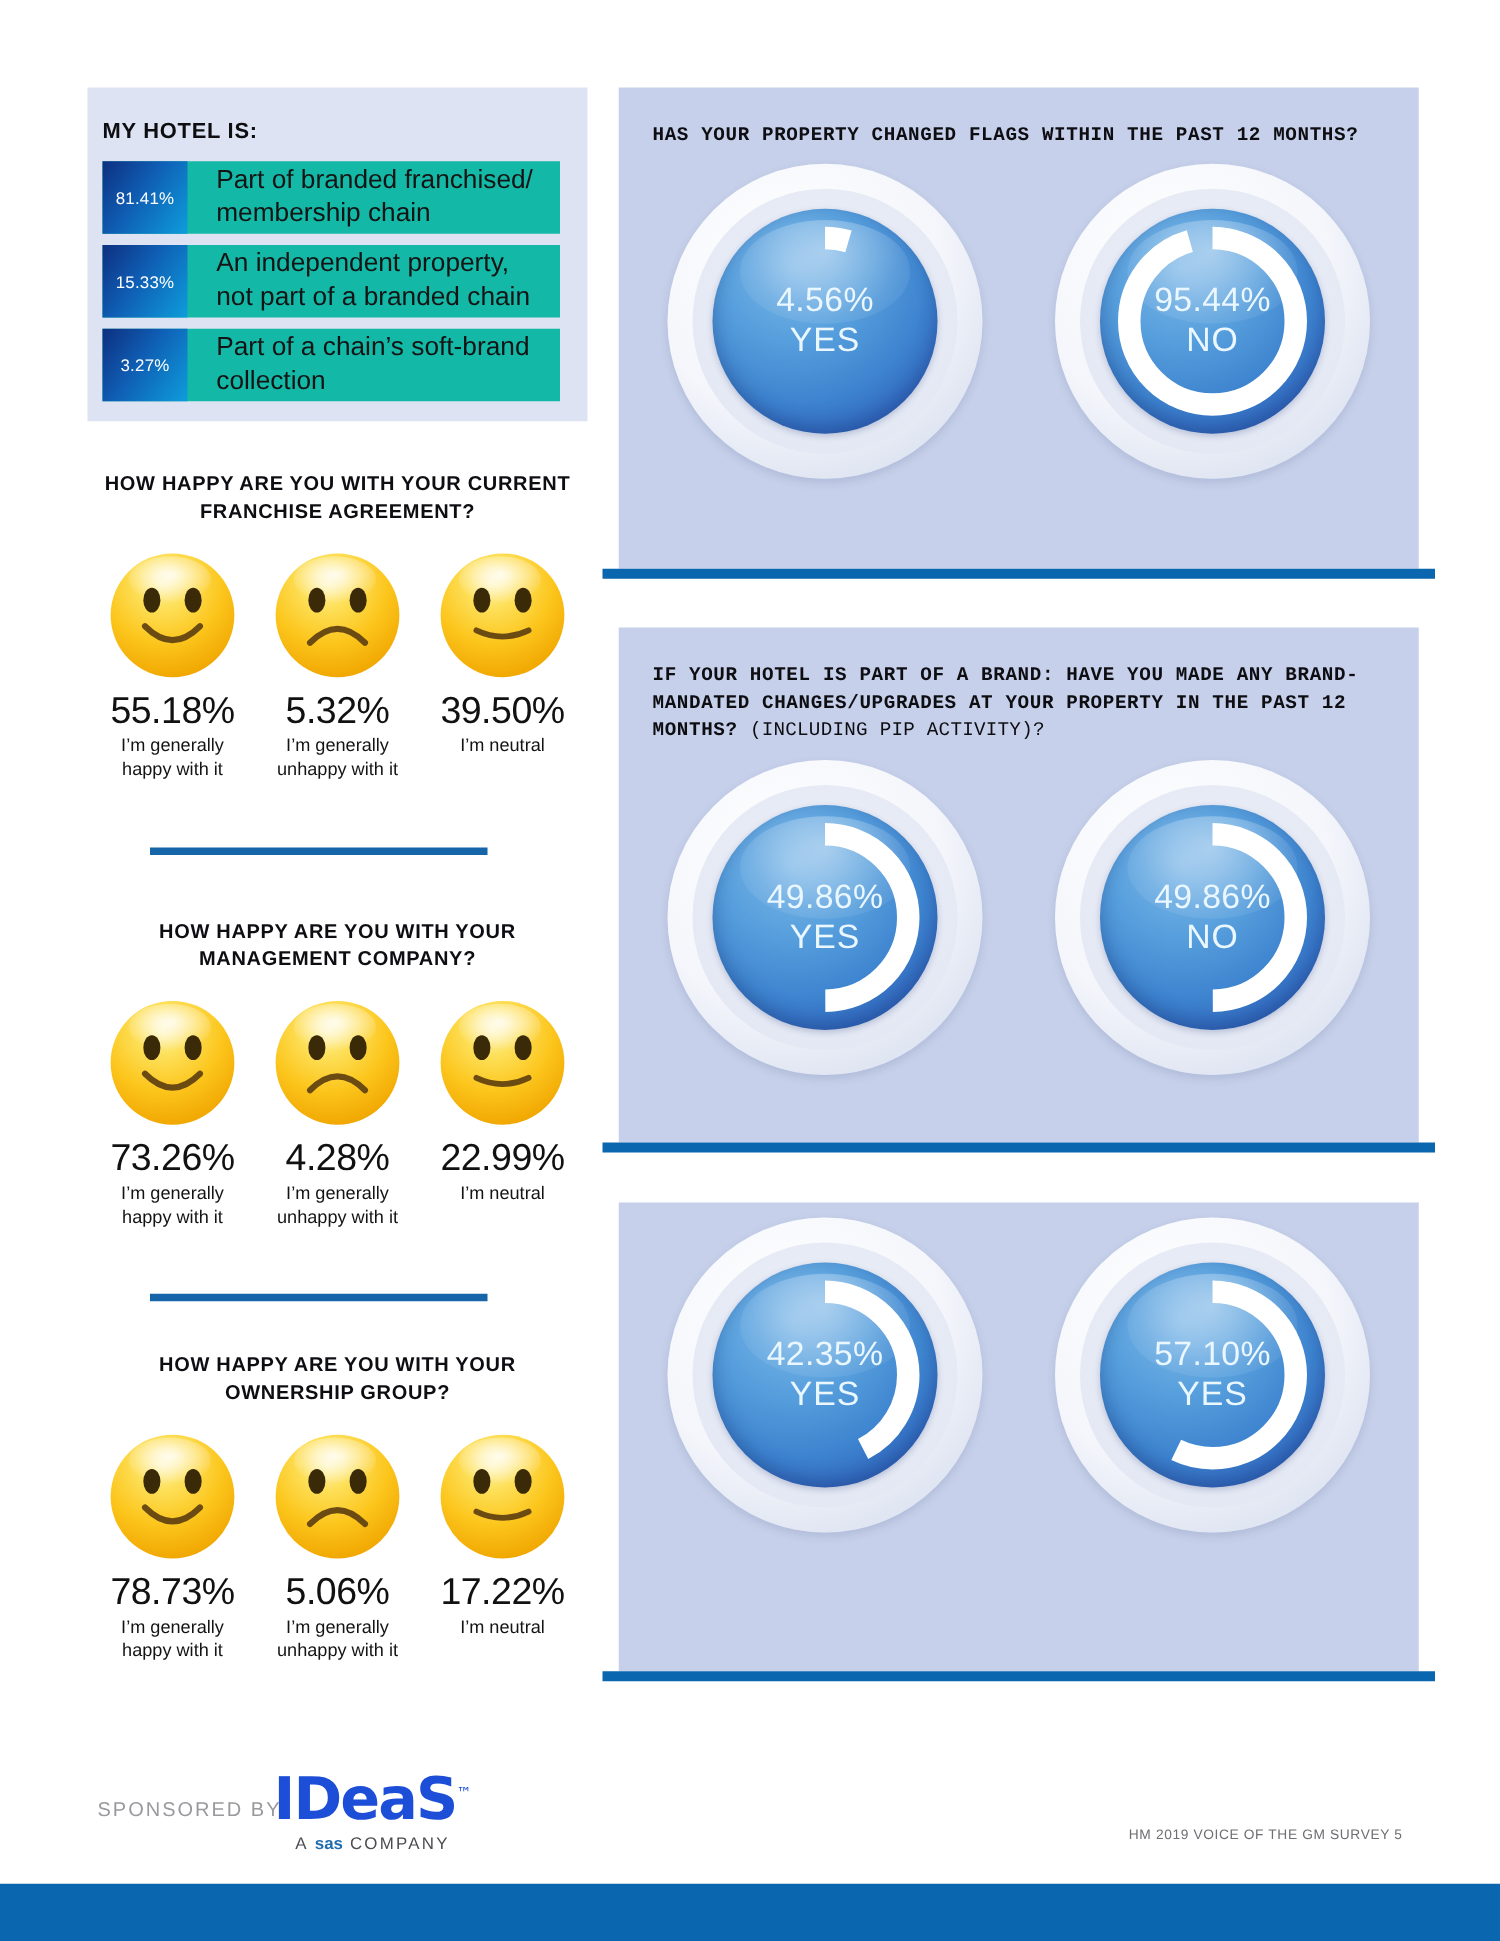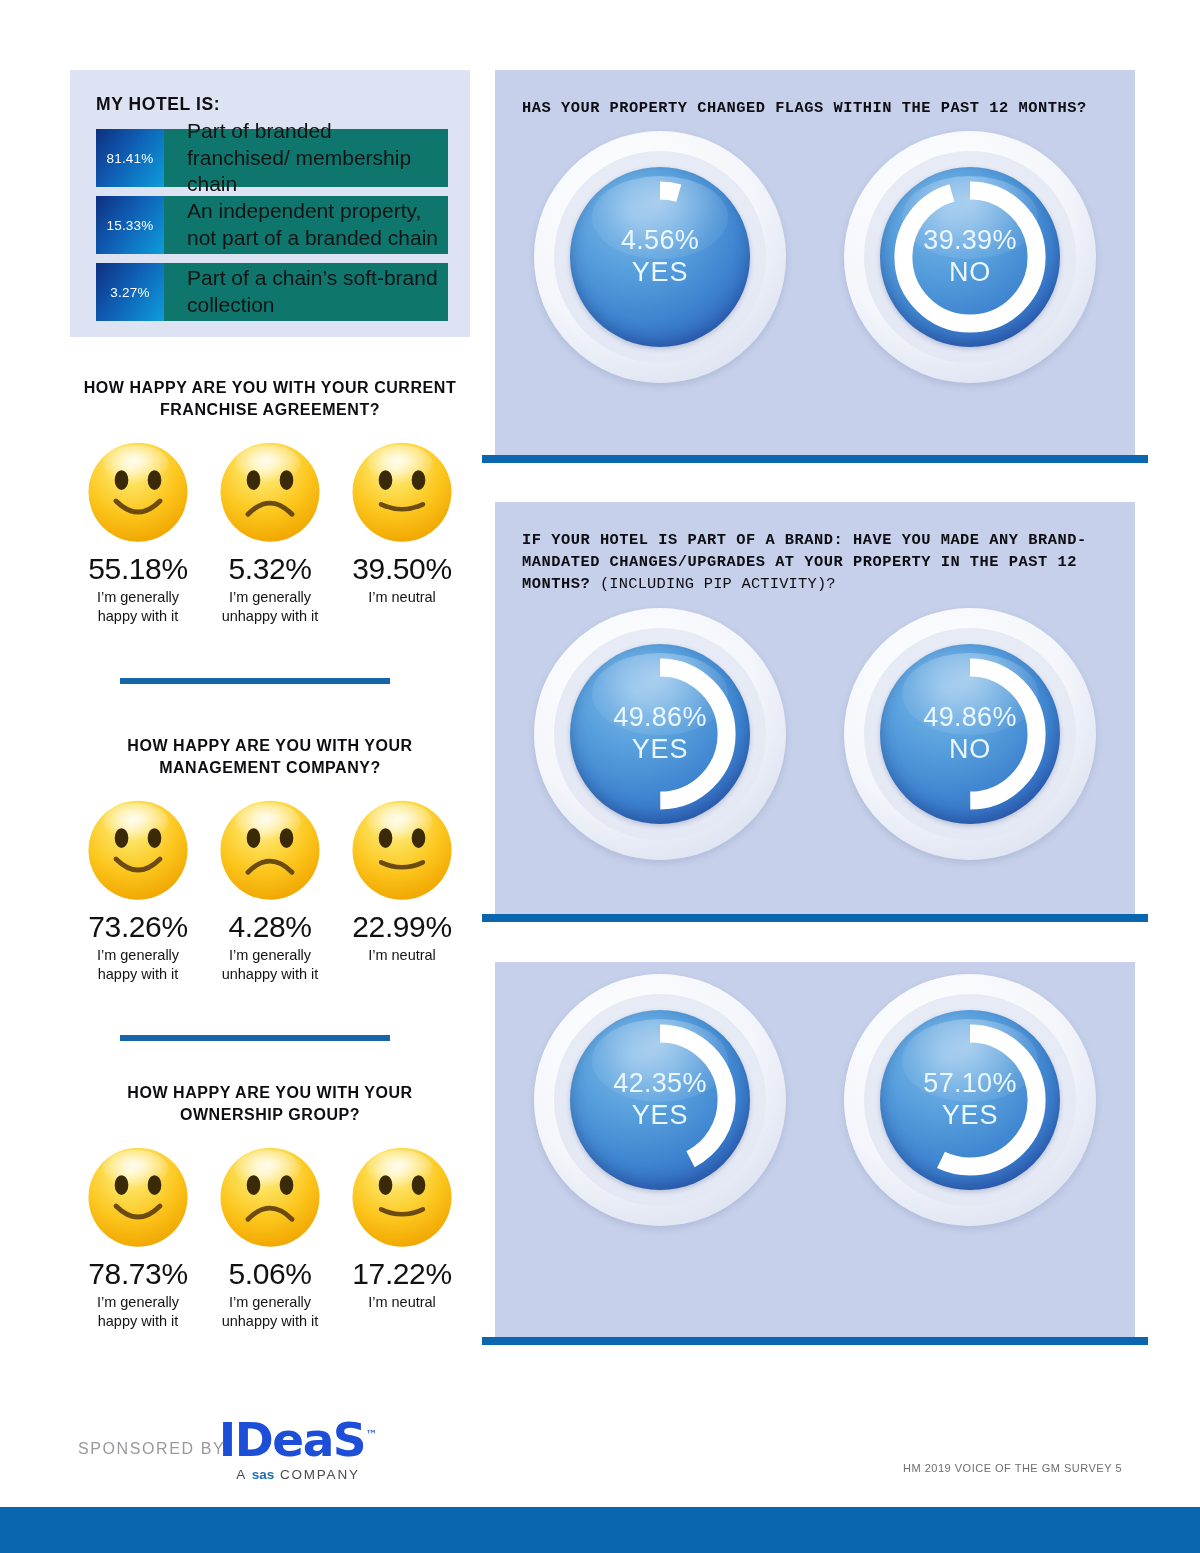--- a/index.html
+++ b/index.html
@@ -12,29 +12,29 @@
   .page { position: relative; width: 1200px; height: 1553px; background: #fff; }
 
   
   .left-col { position: absolute; left: 70px; top: 70px; width: 400px; }
 
   
   .hotel-panel {
     position: absolute; left: 0; top: 0;
     width: 400px; height: 267px;
     background: #dde3f2;
-    padding: 24px 22px 0 26px;
+    padding: 24px 22px 0 12px;
   }
   .hotel-title {
     font-size: 17.5px; font-weight: bold; letter-spacing: 0.6px;
     color: #0d0d12; margin-bottom: 14px;
   }
   .hotel-row {
     display: flex; align-items: stretch;
-    background: #0f766e; margin-bottom: 9px; height: 58px;
+    background: #14b8a6; margin-bottom: 9px; height: 58px;
   }
   .hotel-pct {
     width: 68px; flex: 0 0 68px;
     background: linear-gradient(125deg, #0e2f80 0%, #0f5fb5 45%, #0e9ddb 100%);
     color: #ffffff; font-size: 13.5px;
     display: flex; align-items: center; justify-content: center;
     letter-spacing: 0.2px;
   }
   .hotel-label {
     flex: 1; display: flex; align-items: center;
@@ -401,21 +401,21 @@
           <div class="gk">YES</div>
         </div>
       </div>
       <div class="gauge">
         <div class="outer"></div>
         <div class="disc"></div>
         <svg class="arc" viewBox="0 0 100 100">
           <circle class="arc-path" cx="50" cy="50" r="37" fill="none" stroke="#ffffff" stroke-width="10" transform="rotate(-90 50 50)" stroke-dasharray="221.8768661153713 10.600990250273384"></circle>
         </svg>
         <div class="glabel">
-          <div class="gv">39.39%</div>
+          <div class="gv">95.44%</div>
           <div class="gk">NO</div>
         </div>
       </div>
     </div>
     <div class="underbar"></div>
   </div>
 
   <div class="rpanel" style="top:502px; height:412px;">
     <div class="rhead">
       <span>IF YOUR HOTEL IS PART OF A BRAND: HAVE YOU MADE ANY BRAND-MANDATED CHANGES/UPGRADES AT YOUR PROPERTY IN THE PAST 12 MONTHS?</span>

